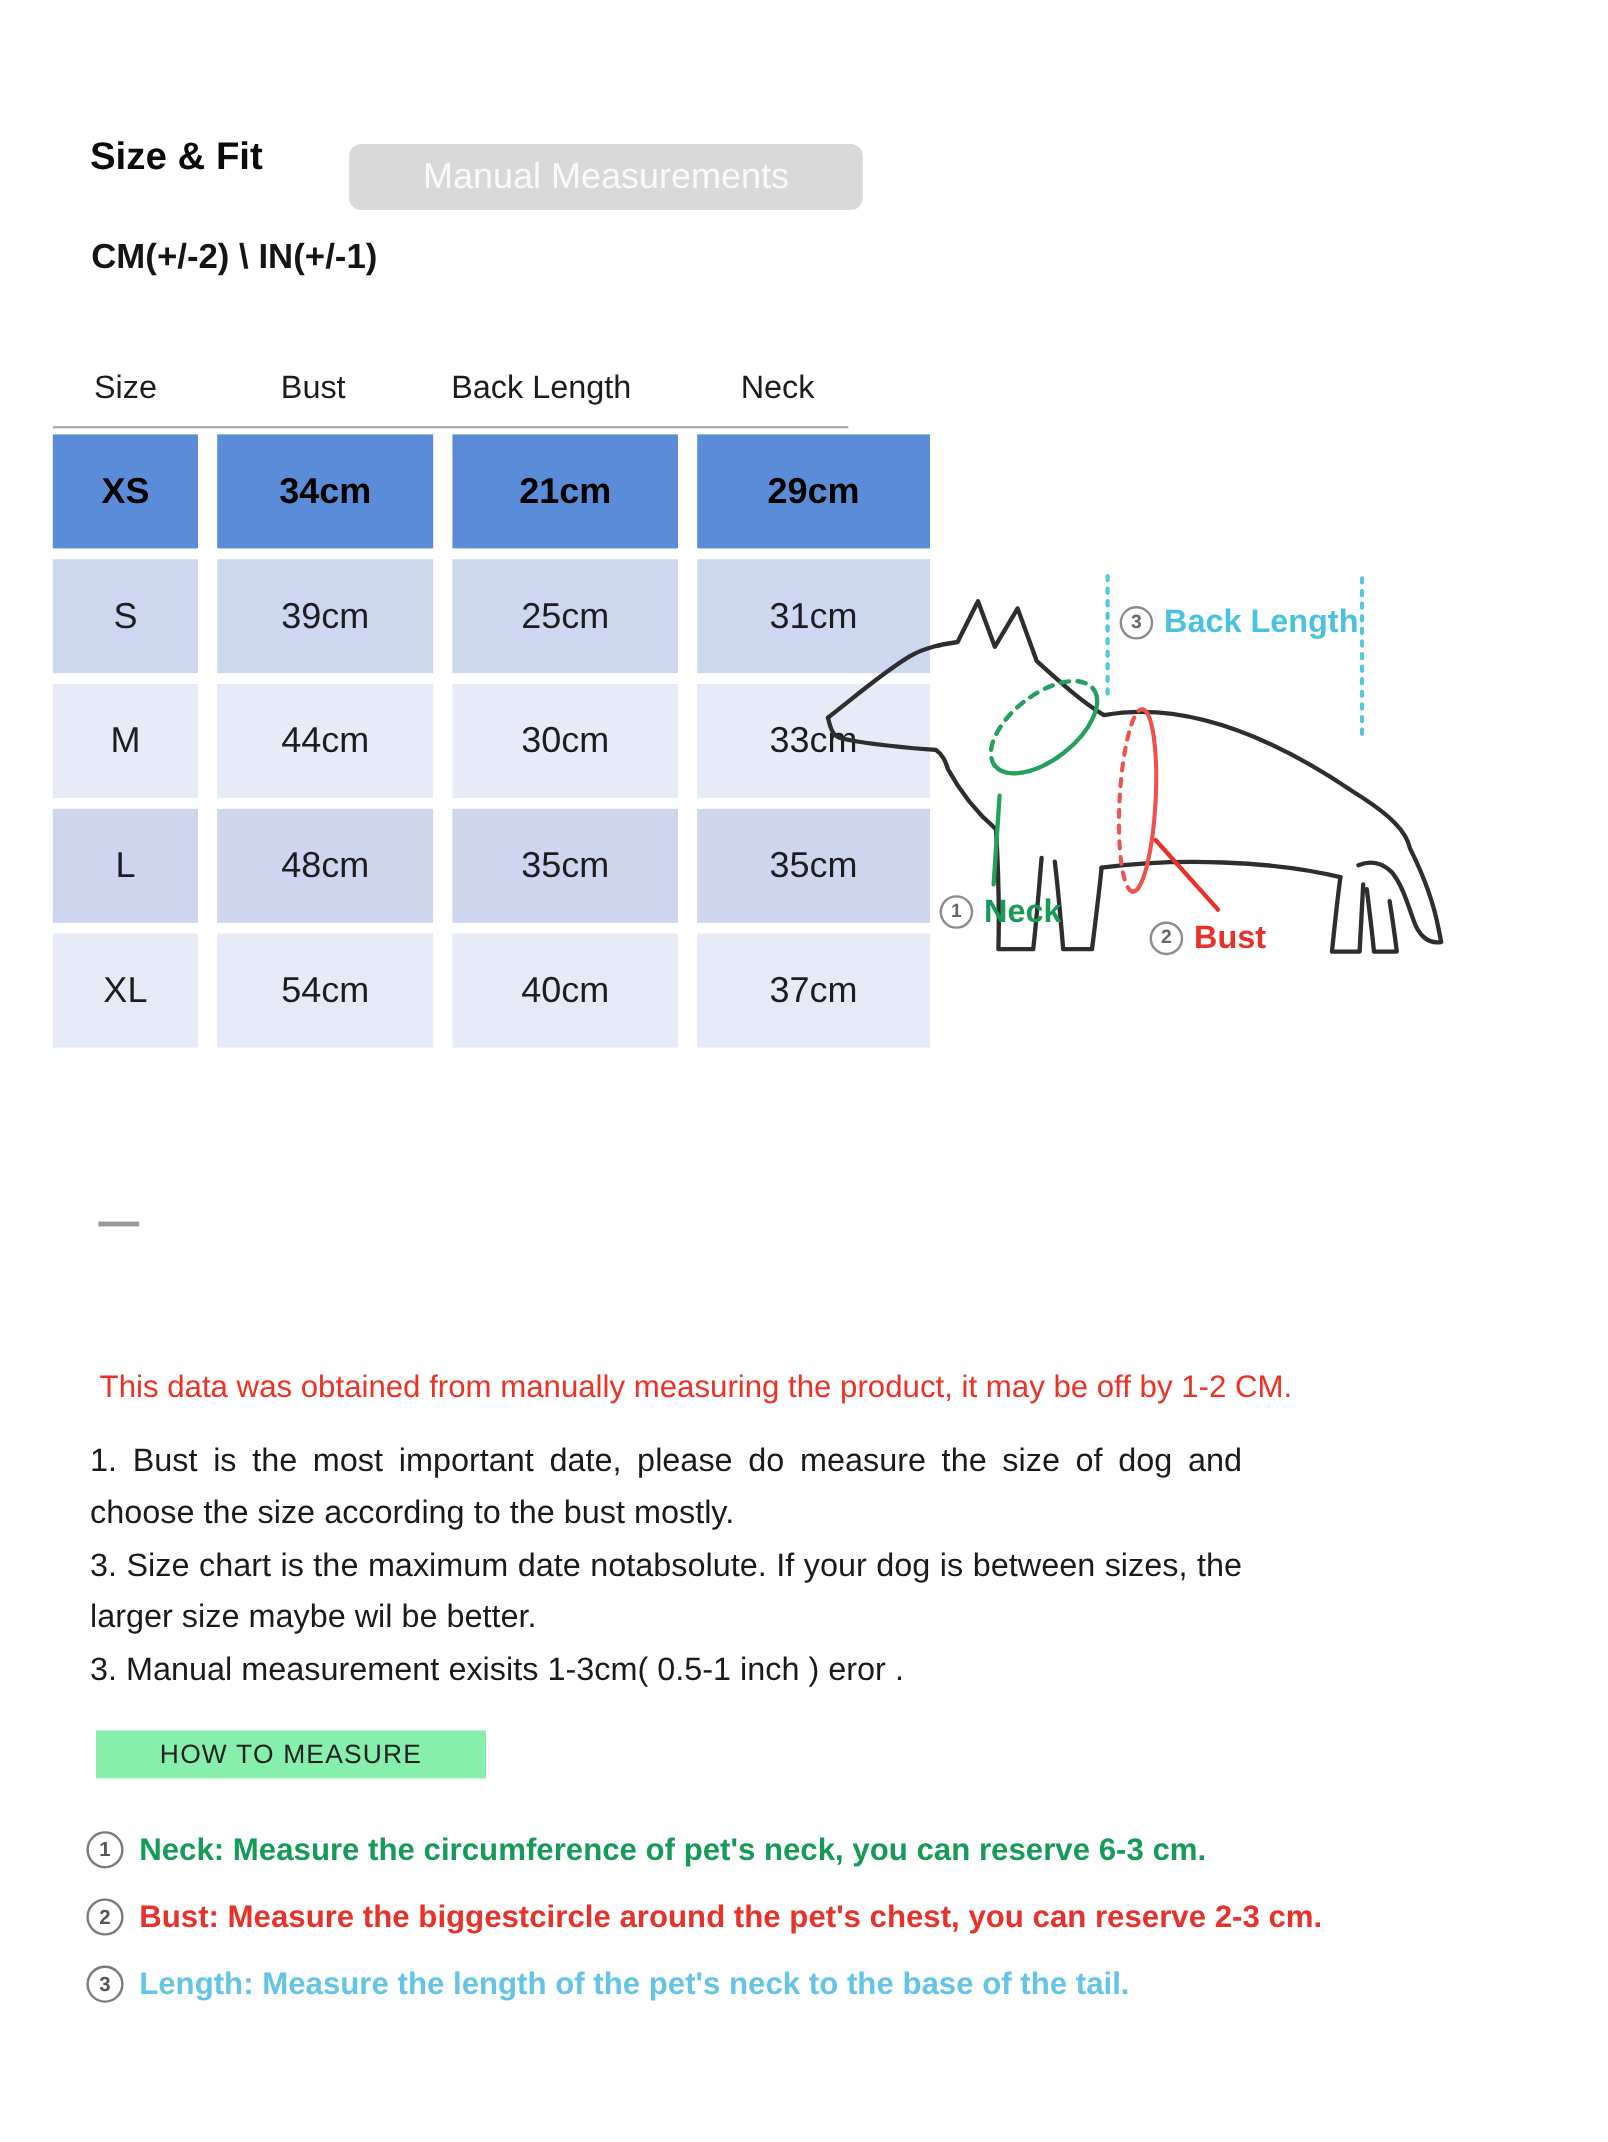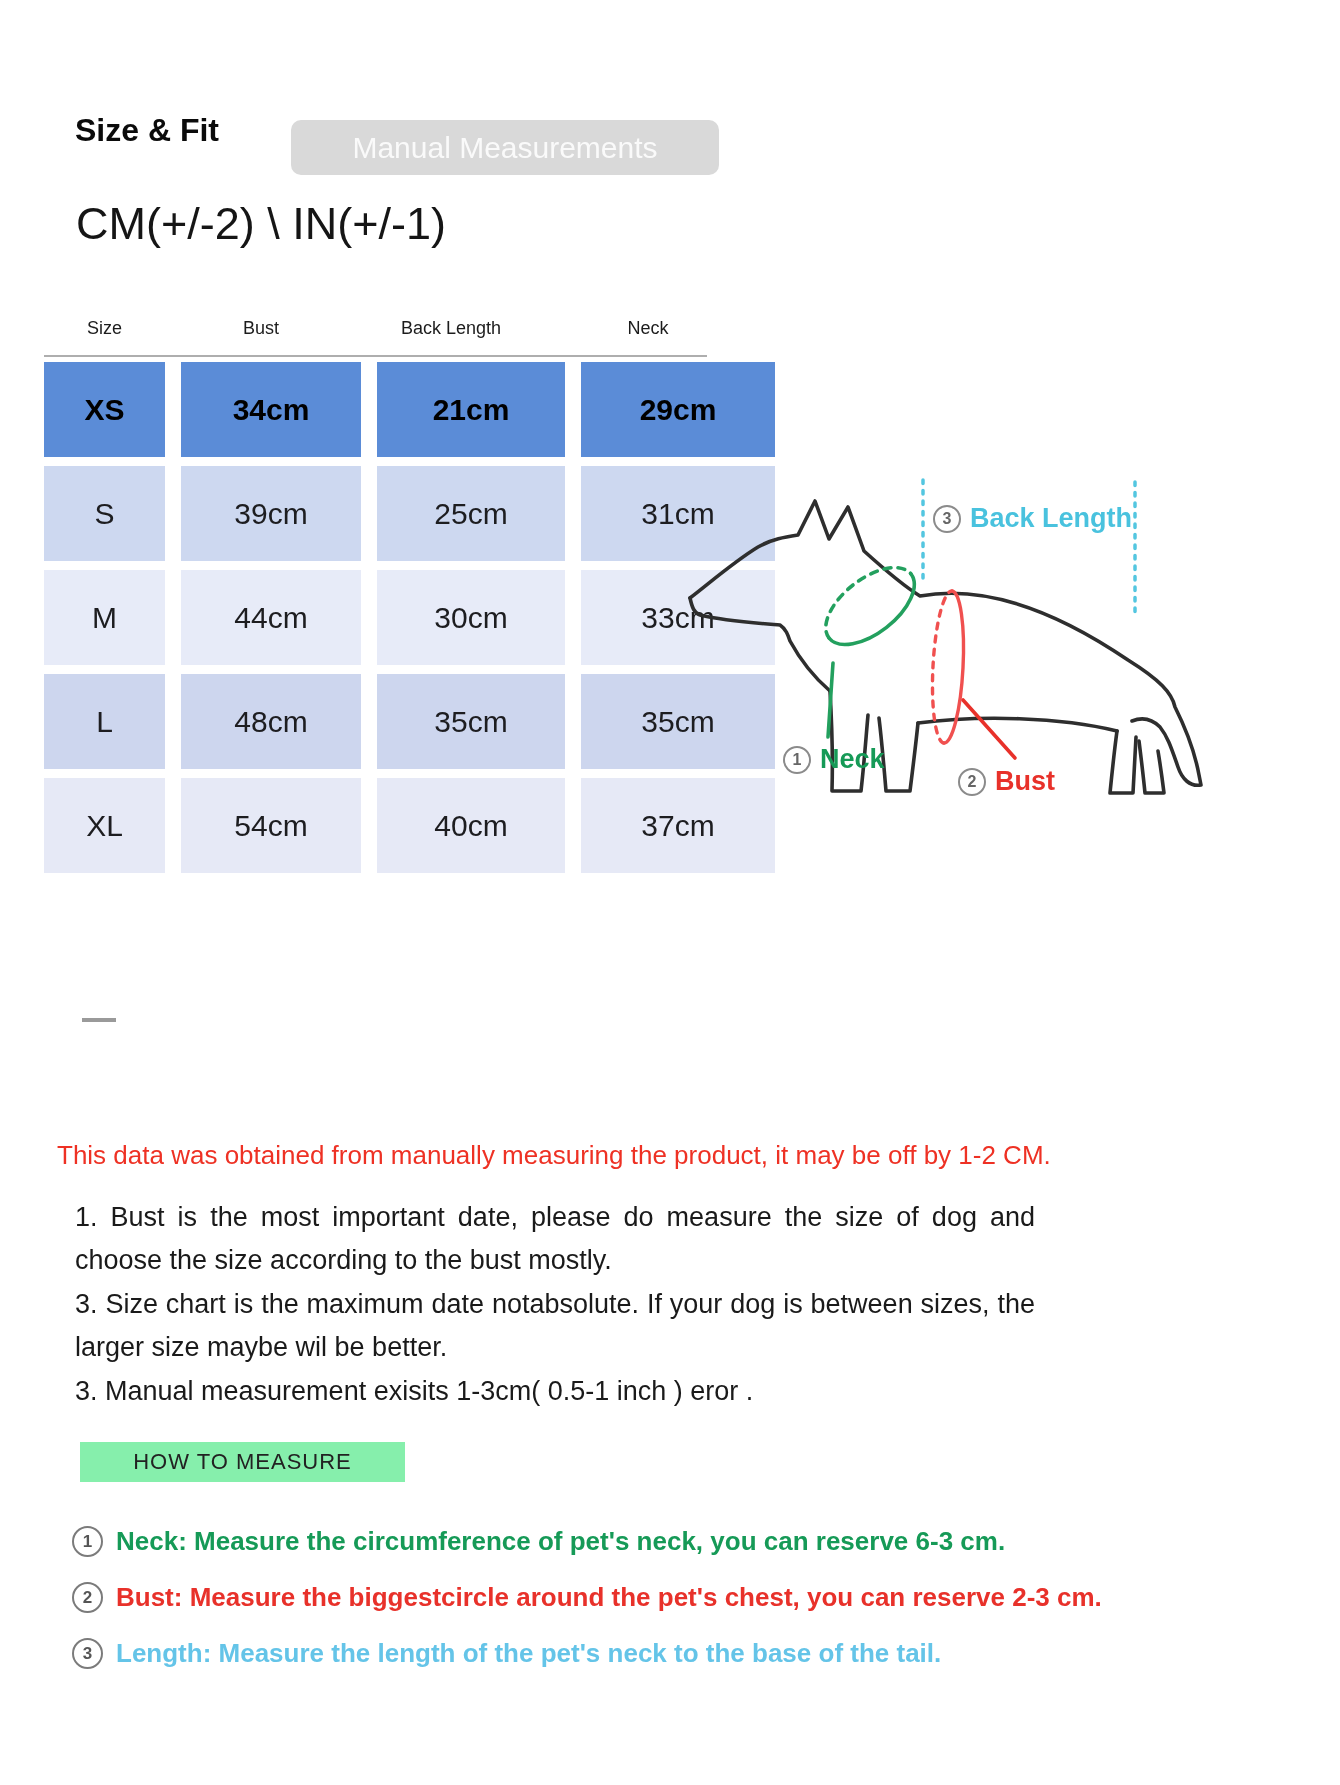--- a/index.html
+++ b/index.html
@@ -6,26 +6,26 @@
   .page{position:relative;width:1340px;height:1785px;background:#fff;
         font-family:"Liberation Sans","DejaVu Sans",sans-serif;color:#111;overflow:hidden;}
 
   .abs{position:absolute;}
 
   
   .title{left:75px;top:112px;font-size:32px;font-weight:700;color:#0b0b0b;letter-spacing:0px;}
   .badge{left:291px;top:120px;width:428px;height:55px;background:#d9d9d9;border-radius:10px;
          display:flex;align-items:center;justify-content:center;
          font-size:30px;color:#fafafa;font-weight:400;}
-  .tolerance{left:76px;top:198px;font-size:45px;color:#151515;}
+  .tolerance{left:76px;top:198px;font-size:29px;color:#151515;font-weight:bold;}
 
   
   .thead{left:44px;top:299px;display:grid;grid-template-columns:121px 180px 188px 194px;
          column-gap:6px;height:46px;align-items:end;}
-  .thead .hcell{display:flex;justify-content:center;font-size:18px;color:#1c1c1c;padding-bottom:6px;}
+  .thead .hcell{display:flex;justify-content:center;font-size:27px;color:#1c1c1c;padding-bottom:6px;}
   .head-rule{left:44px;top:355px;width:663px;height:2px;background:#aeaeae;}
   .tbody{left:44px;top:362px;display:grid;grid-template-columns:121px 180px 188px 194px;
          grid-auto-rows:95px;gap:9px 16px;}
   .cell{display:flex;align-items:center;justify-content:center;font-size:30px;color:#1d1d20;}
   .rA{background:#cdd8f0;}
   .rB{background:#e7ebf8;}
   .rC{background:#cdd6ee;}
   .rD{background:#e6e9f6;}
   .hl{background:#5b8cd7;font-weight:700;color:#000;}
 
@@ -36,21 +36,21 @@
   .lbl-neck{left:783px;top:744px;color:#169a57;}
   .lbl-bust{left:958px;top:766px;color:#e8312a;}
   .numcircle{display:inline-flex;align-items:center;justify-content:center;
              width:24px;height:24px;border:2px solid #8b8b8b;border-radius:50%;
              color:#666;font-size:16px;font-weight:700;background:#fff;flex:none;}
 
   
   .dash-sep{left:82px;top:1018px;width:34px;height:4px;background:#9a9a9a;}
 
   
-  .warning{left:57px;top:1140px;width:1100px;font-size:26px;color:#ee3124;}
+  .warning{left:83px;top:1140px;width:1100px;font-size:26px;color:#ee3124;}
   .notes{left:75px;top:1196px;width:960px;font-size:27px;line-height:43px;color:#1a1a1a;text-align:justify;}
   .notes p{margin:0 0 1px 0;}
 
   
   .howto{left:80px;top:1442px;width:325px;height:40px;background:#86efac;
          display:flex;align-items:center;justify-content:center;
          font-size:22px;color:#222;letter-spacing:1px;}
   .step{display:flex;align-items:center;gap:13px;font-size:26px;font-weight:700;white-space:nowrap;}
   .step .numcircle{width:27px;height:27px;font-size:17px;color:#555;border-color:#7b7b7b;}
   .step-neck{left:72px;top:1526px;color:#169a57;}

